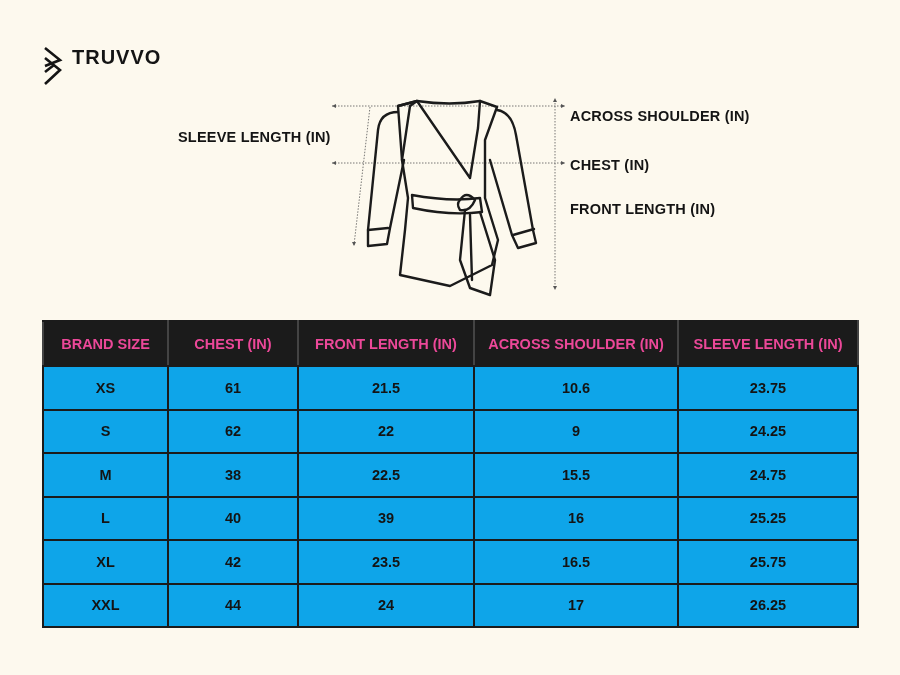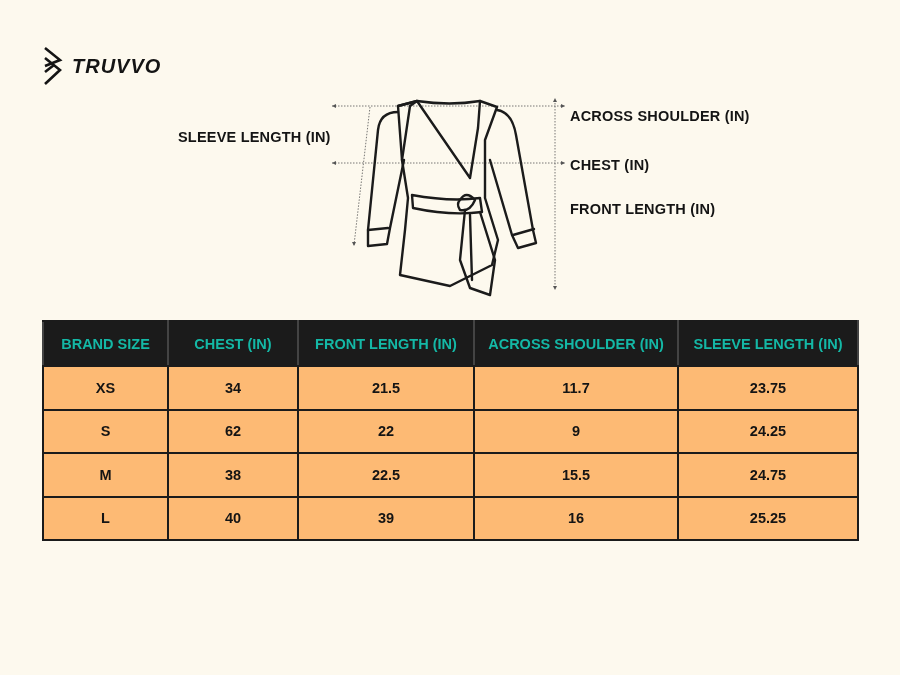--- a/index.html
+++ b/index.html
@@ -1,25 +1,25 @@
 <!DOCTYPE html>
 <html><head>
 <meta charset="utf-8">
 <style>
   html, body { margin:0; padding:0; }
   body { width:900px; height:675px; background:#fdf9ee; position:relative; overflow:hidden;
          font-family:"Liberation Sans", sans-serif; color:#141414; }
-  .logo { position:absolute; left:42px; top:46px; display:flex; align-items:center; gap:8px;font-style:italic; }
+  .logo { position:absolute; left:42px; top:46px; display:flex; align-items:flex-start; gap:8px; }
   .logo-text { font-weight:bold; font-size:20px; letter-spacing:1px; }
   .label { position:absolute; font-weight:bold; font-size:14.5px; letter-spacing:0.2px; white-space:nowrap; }
   .diagram { position:absolute; left:320px; top:90px; width:260px; height:220px; }
   table { position:absolute; left:42px; top:320px; width:815px; border-collapse:collapse; table-layout:fixed; }
   th, td { border:2px solid #1b1b1b; text-align:center; font-weight:bold; font-size:14.5px; padding:0; }
-  th { background:#1b1b1b; color:#14b8a6; height:43px; border-left-color:#444; border-right-color:#444; }
-  td { height:41.5px; background:#fdba74; }
+  th { background:#1b1b1b; color:#ec4899; height:43px; border-left-color:#444; border-right-color:#444; }
+  td { height:41.5px; background:#0ea5e9; }
 </style>
 </head>
 <body>
 
 <div class="logo">
   <svg width="22" height="40" viewBox="0 0 22 40">
     <polyline points="3,2 18,14 3,20" fill="none" stroke="#141414" stroke-width="2.6"></polyline>
     <polyline points="3,12 18,24 3,38" fill="none" stroke="#141414" stroke-width="2.6"></polyline>
     <line x1="3" y1="26" x2="12" y2="19" stroke="#141414" stroke-width="2.6"></line>
   </svg>
@@ -75,23 +75,23 @@
       <th>BRAND SIZE</th>
       <th>CHEST (IN)</th>
       <th>FRONT LENGTH (IN)</th>
       <th>ACROSS SHOULDER (IN)</th>
       <th>SLEEVE LENGTH (IN)</th>
     </tr>
   </thead>
   <tbody>
     <tr>
       <td>XS</td>
-      <td>34</td>
+      <td>61</td>
       <td>21.5</td>
-      <td>11.7</td>
+      <td>10.6</td>
       <td>23.75</td>
     </tr>
     <tr>
       <td>S</td>
       <td>62</td>
       <td>22</td>
       <td>9</td>
       <td>24.25</td>
     </tr>
     <tr>
@@ -101,14 +101,28 @@
       <td>15.5</td>
       <td>24.75</td>
     </tr>
     <tr>
       <td>L</td>
       <td>40</td>
       <td>39</td>
       <td>16</td>
       <td>25.25</td>
     </tr>
+    <tr>
+      <td>XL</td>
+      <td>42</td>
+      <td>23.5</td>
+      <td>16.5</td>
+      <td>25.75</td>
+    </tr>
+    <tr>
+      <td>XXL</td>
+      <td>44</td>
+      <td>24</td>
+      <td>17</td>
+      <td>26.25</td>
+    </tr>
   </tbody>
 </table>
 
 </body></html>

